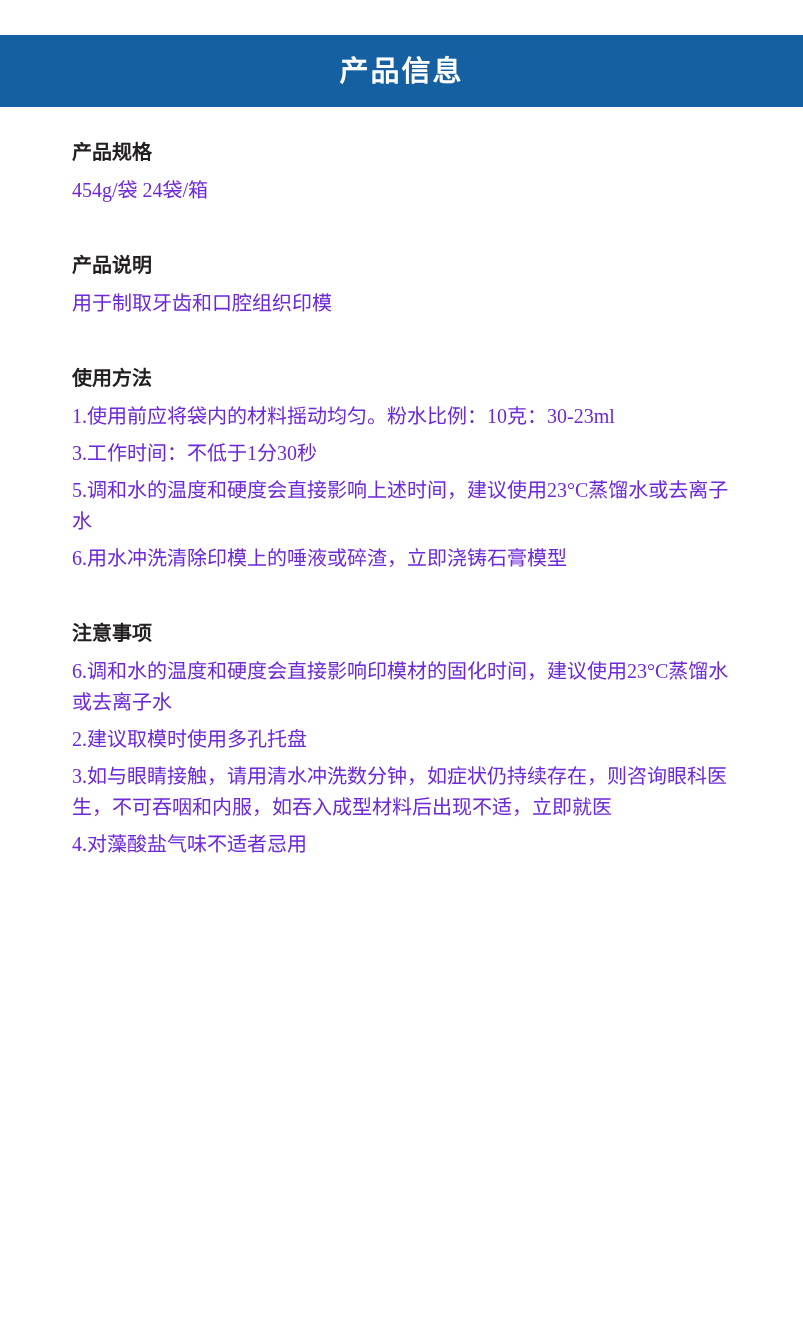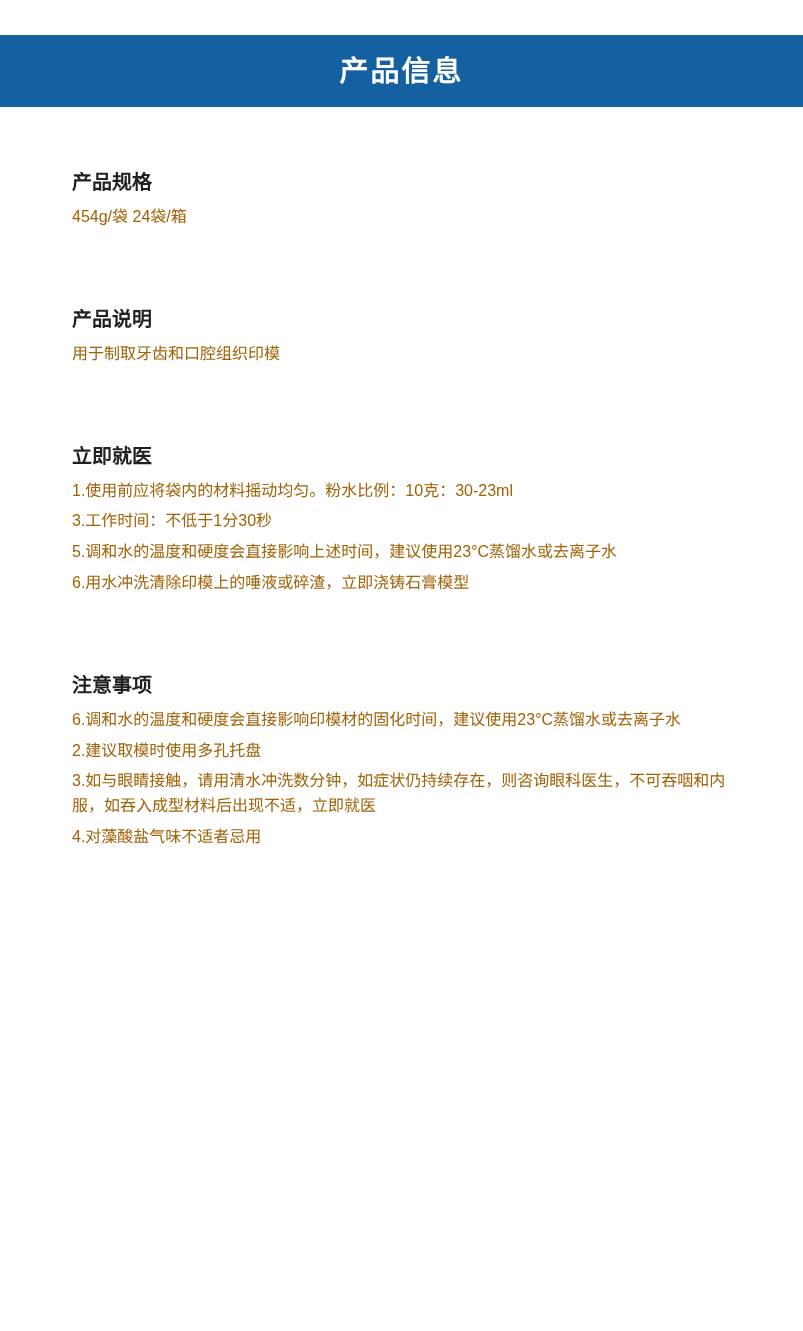--- a/index.html
+++ b/index.html
@@ -38,35 +38,35 @@
     font-size: 29px;
     font-weight: 700;
     letter-spacing: 2px;
     line-height: 1;
   }
   .content {
     padding: 30px 72px 40px 72px;
   }
   .section {
     margin-bottom: 0;
-    margin-top: 30px;
   }
   .section-heading {
     font-size: 20px;
     font-weight: 700;
     color: #231f20;
     margin: 0 0 8px 0;
     line-height: 1.5;
   }
   .section-line {
-    font-size: 16px;
-    color: #a16207;
+    font-size: 20px;
+    color: #6d28d9;
     line-height: 1.55;
     margin: 0 0 2px 0;
     word-break: break-word;
+    font-family: Liberation Serif, serif;
   }
   .gap-lg {
     height: 42px;
   }
   .gap-md {
     height: 38px;
   }
   .list .section-line {
     margin-bottom: 6px;
   }
@@ -92,21 +92,21 @@
     <div class="gap-lg"></div>
 
     <div class="section">
       <div class="section-heading">产品说明</div>
       <div class="section-line">用于制取牙齿和口腔组织印模</div>
     </div>
 
     <div class="gap-lg"></div>
 
     <div class="section list">
-      <div class="section-heading">立即就医</div>
+      <div class="section-heading">使用方法</div>
       <div class="section-line">1.使用前应将袋内的材料摇动均匀。粉水比例：10克：30-23ml</div>
       <div class="section-line">3.工作时间：不低于1分30秒</div>
       <div class="section-line">5.调和水的温度和硬度会直接影响上述时间，建议使用23°C蒸馏水或去离子水</div>
       <div class="section-line">6.用水冲洗清除印模上的唾液或碎渣，立即浇铸石膏模型</div>
     </div>
 
     <div class="gap-md"></div>
 
     <div class="section list">
       <div class="section-heading">注意事项</div>

